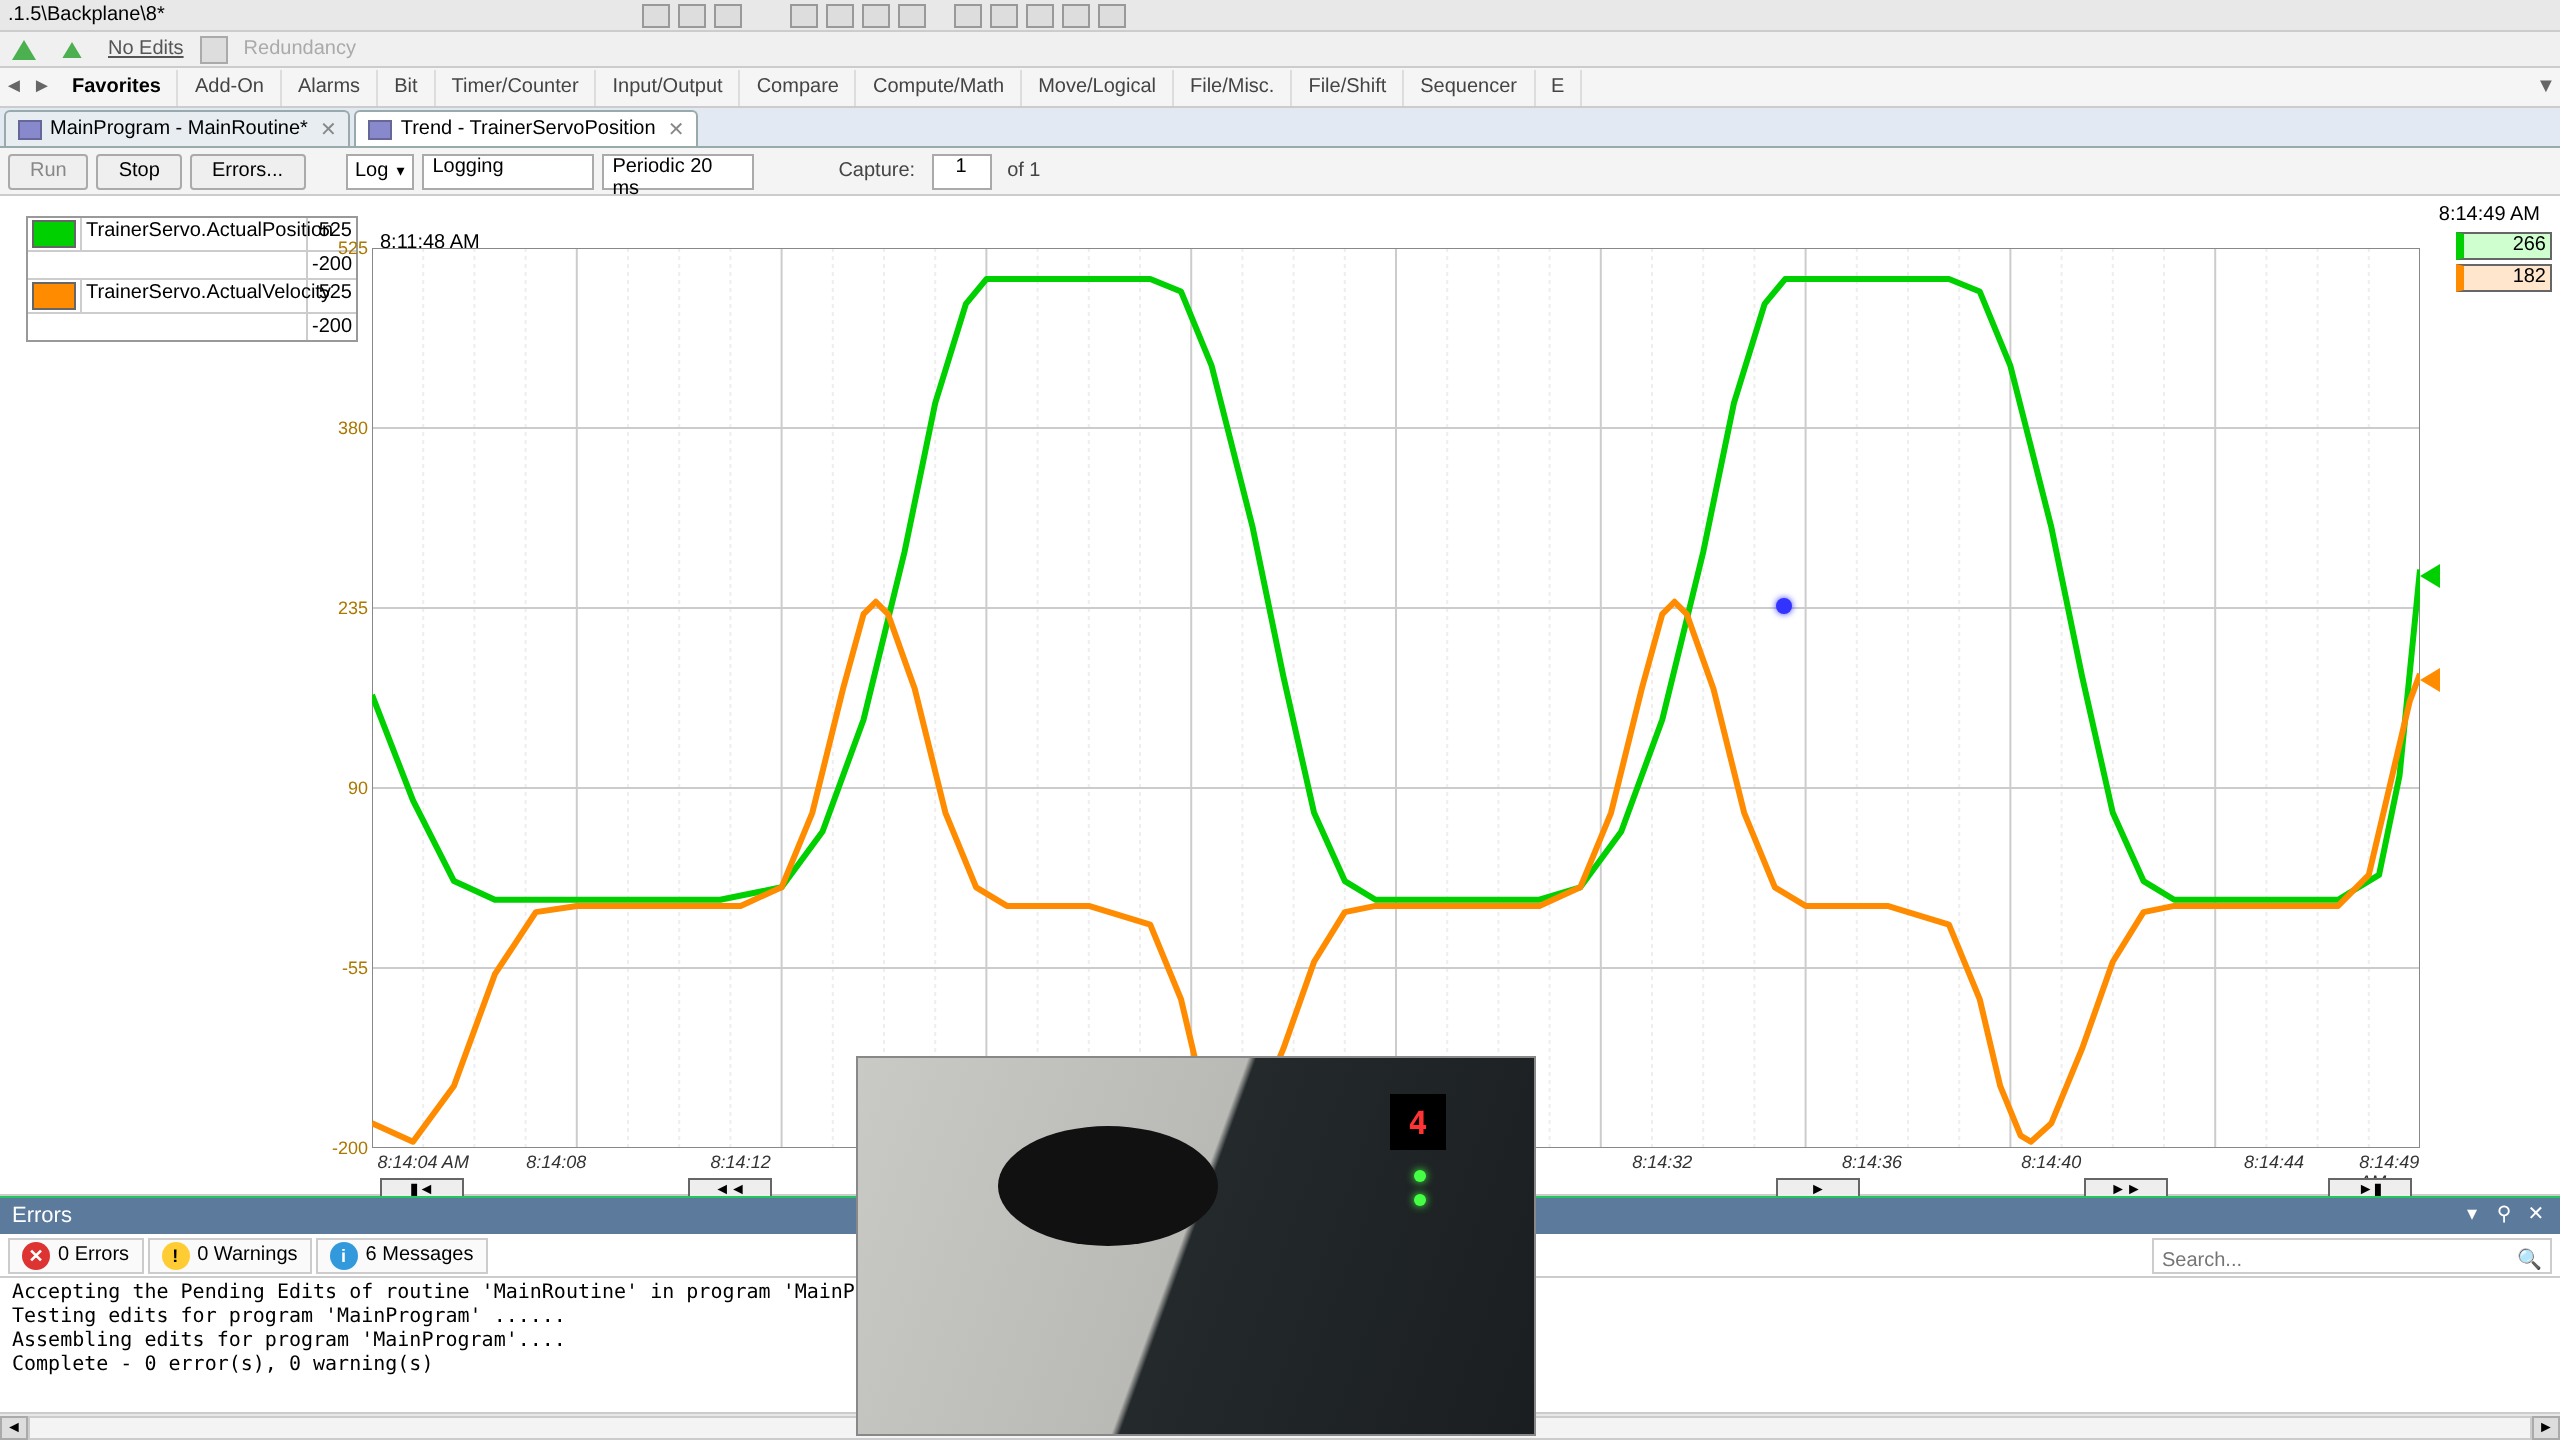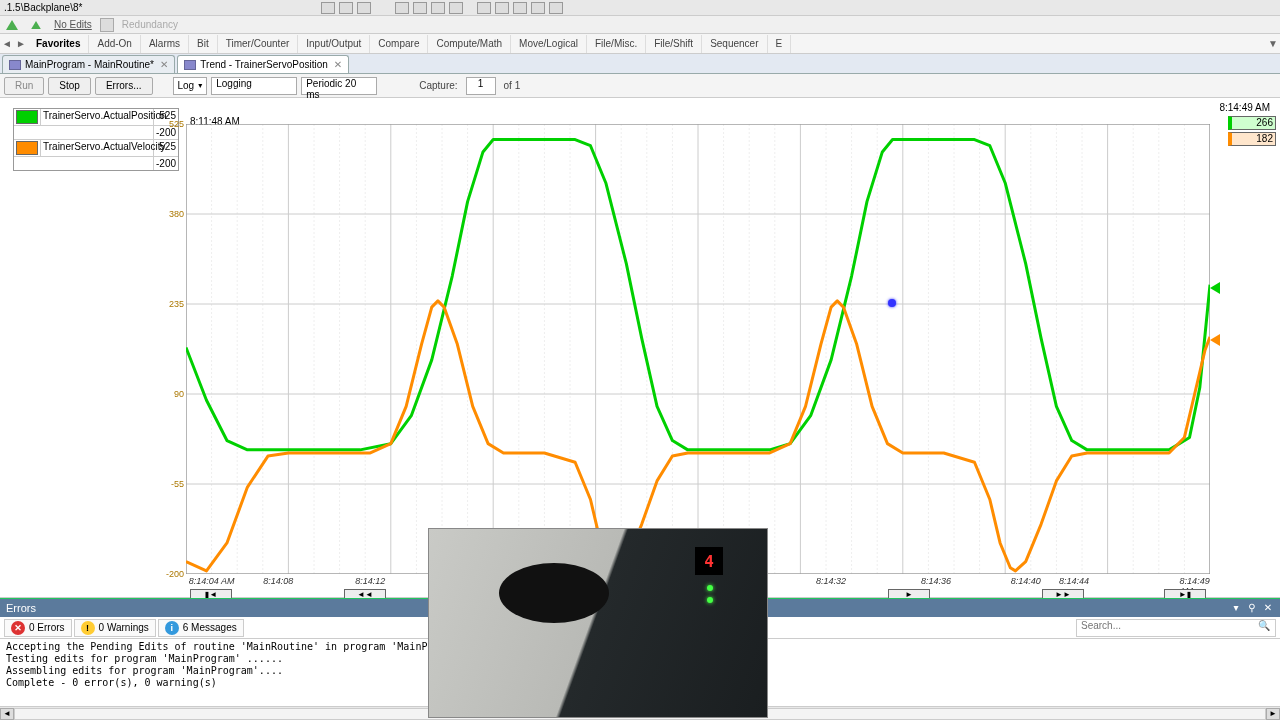--- a/index.html
+++ b/index.html
@@ -81,21 +81,21 @@
 .errors-panel { position:absolute; left:0; right:0; top:598px; bottom:14px; background:#fff; border-top:1px solid #22c55e;}
 .errors-header { height: 18px; background: #5b7a9c; color:#fff; display:flex; align-items:center; padding:0 6px; font-size:11px; }
 .errors-header .spacer { flex:1; }
 .errors-header .win-icon { width:12px; height:12px; margin-left:4px; cursor:pointer; color:#fff; text-align:center; line-height:12px; font-size:10px;}
 .errors-tb { height:22px; border-bottom:1px solid #ccc; display:flex; align-items:center; padding:0 4px; font-size:10px; gap:2px;}
 .err-chip { display:flex; align-items:center; border:1px solid #ccc; height:18px; padding:0 6px; background:#fafafa;}
 .err-icon { width:14px; height:14px; border-radius:50%; margin-right:4px; display:flex; align-items:center; justify-content:center; color:#fff; font-weight:bold; font-size:9px;}
 .err-icon.red { background:#d33; }
 .err-icon.yel { background:#fc3; color:#000;}
 .err-icon.blu { background:#39d; }
-.search-box { margin-left:auto; border:1px solid #ccc; height:18px; width:200px; display:flex; align-items:flex-start; padding:0 4px;}
+.search-box { margin-left:auto; border:1px solid #ccc; height:18px; width:200px; display:flex; align-items:flex-end; padding:0 4px;}
 .search-box input { border:none; outline:none; width:100%; font-size:10px;}
 .search-mag { margin-left:4px; color:#888; }
 .err-log { padding:2px 6px; font-family: Consolas, monospace; font-size:10px; white-space:pre; line-height:12px;}
 
 
 .hscroll { position:absolute; left:0; right:0; bottom:0; height:14px; background:#e8e8e8; border-top:1px solid #ccc; display:flex; align-items:center;}
 .hscroll .sc-btn { width:14px; height:12px; border:1px solid #aaa; background:#ddd; text-align:center; font-size:8px; line-height:10px;}
 .hscroll .sc-track { flex:1; height:12px; background:#f4f4f4; border:1px solid #ccc;}
 
 .marker-tri { position:absolute; width:0; height:0; }
@@ -281,21 +281,21 @@
       </svg>
   </div>
 
   <div class="x-ticks" id="x-ticks">
       <div class="x-tick" style="left: 25.6px;">8:14:04 AM</div>
       <div class="x-tick" style="left: 92.16px;">8:14:08</div>
       <div class="x-tick" style="left: 184.32px;">8:14:12</div>
       <div class="x-tick" style="left: 645.12px;">8:14:32</div>
       <div class="x-tick" style="left: 710px; margin-left: 40px;">8:14:36</div>
       <div class="x-tick" style="left: 839.68px;">8:14:40</div>
-      <div class="x-tick" style="left: 888px; text-align: right;">8:14:44</div>
+      <div class="x-tick" style="left: 951px; text-align: right;">8:14:44</div>
       <div class="x-tick" style="left: 1008.64px;">8:14:49 AM</div>
     </div>
 
   <div class="play-bar" id="play-bar">
     <div class="play-ctrl" style="margin-left:4px">▮◄</div>
     <div class="play-ctrl" style="margin-left:112px">◄◄</div>
     <div style="flex:1"></div>
     <div class="play-ctrl" style="margin-right:112px">►</div>
     <div class="play-ctrl">►►</div>
     <div class="play-ctrl" style="margin-left:80px;margin-right:4px">►▮</div>

